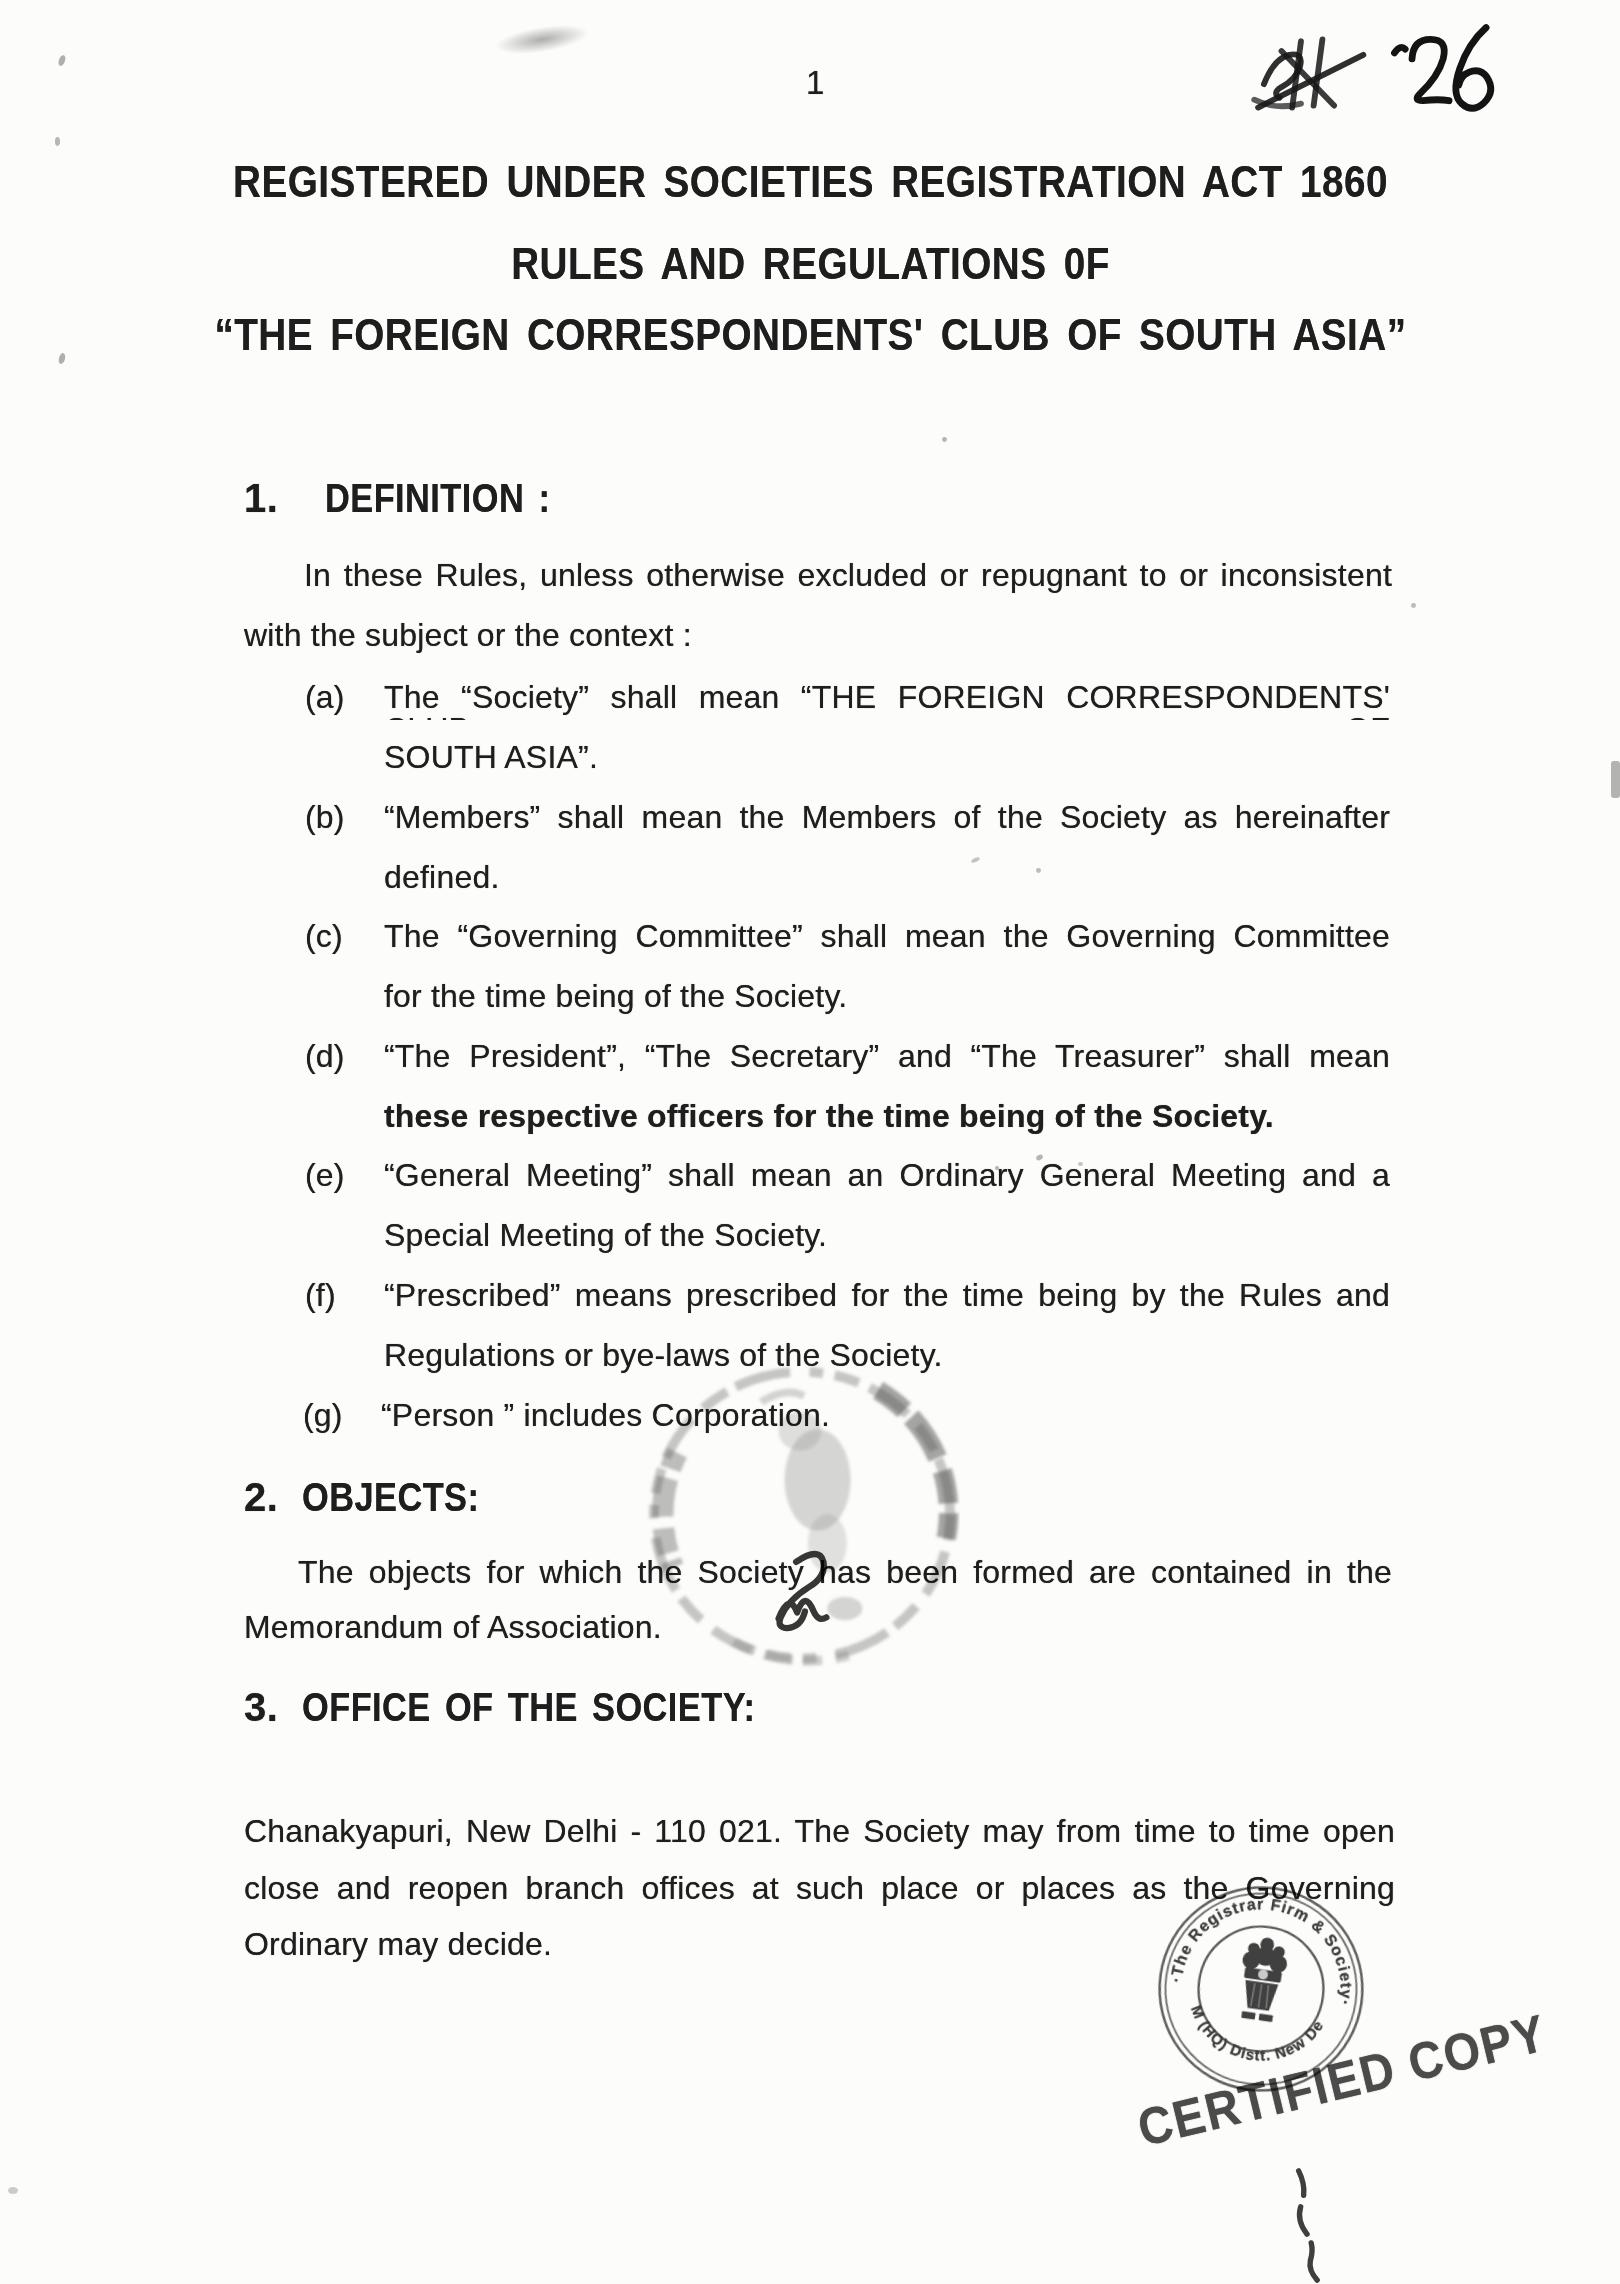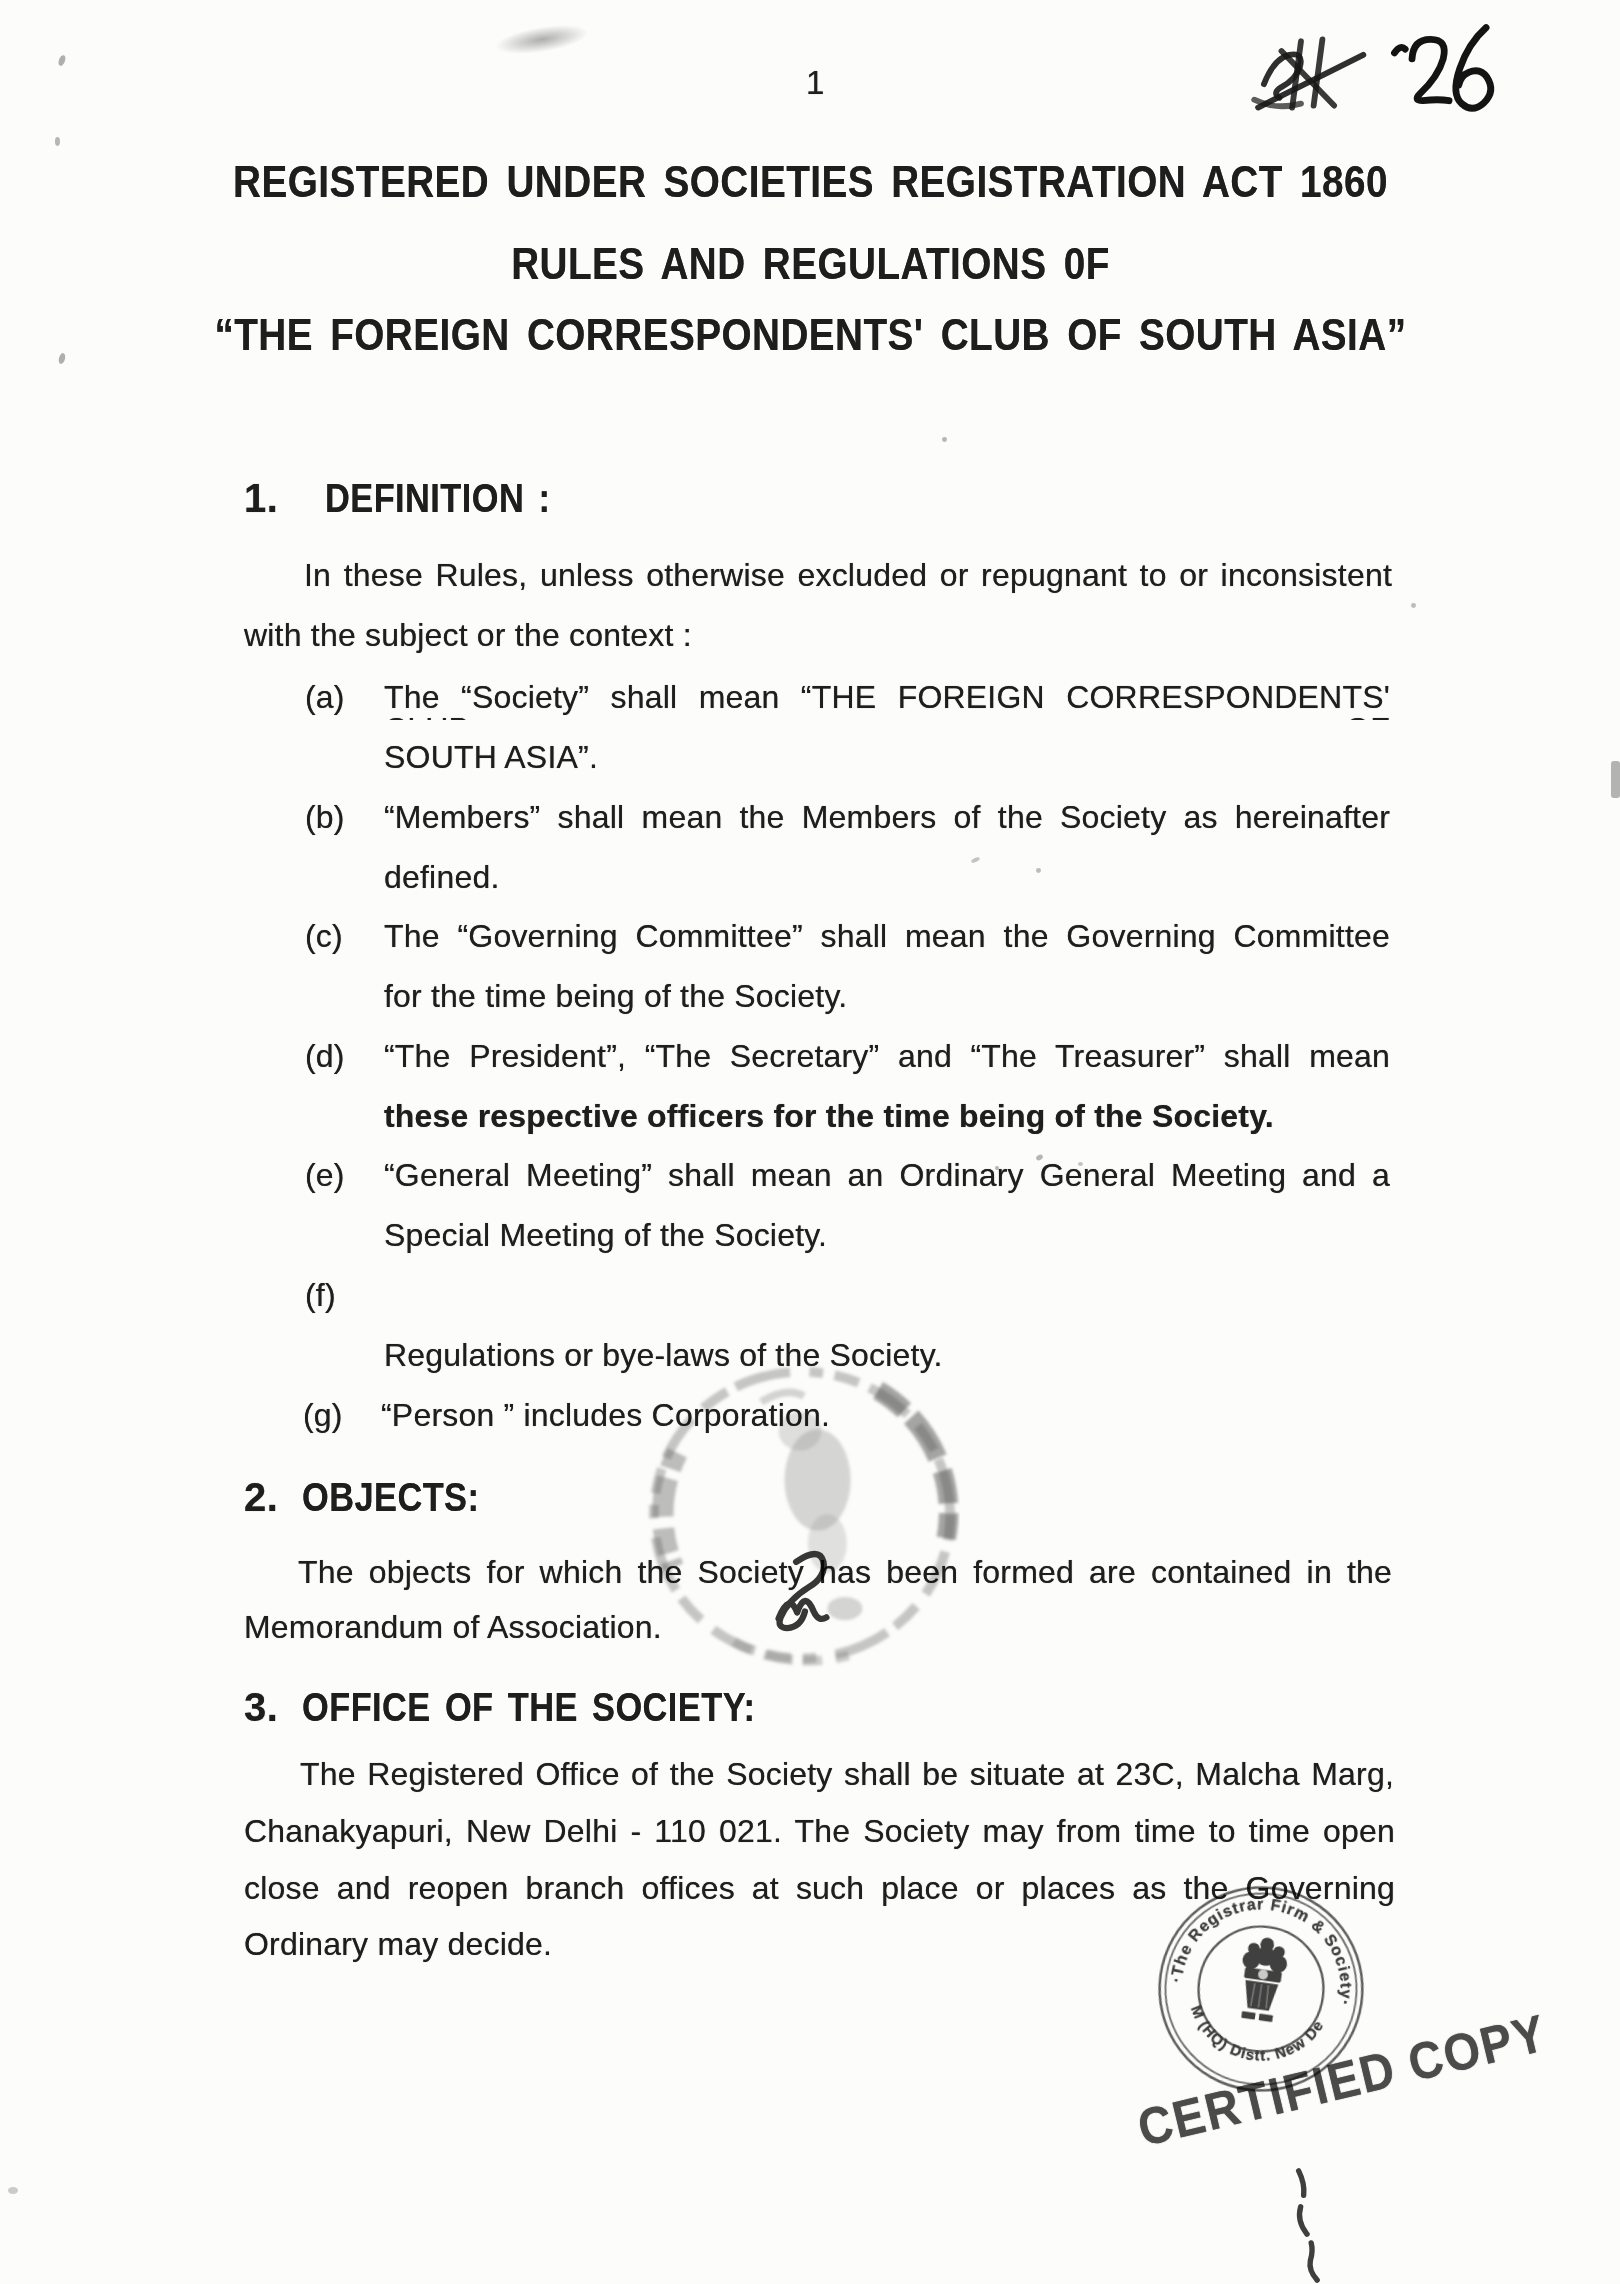--- a/index.html
+++ b/index.html
@@ -108,37 +108,37 @@
 
   <div class="abs body-line" style="left:305px;top:1040px;">(d)</div>
   <div class="abs body-line jl" style="left:384px;top:1040px;width:1006px;">“The President”, “The Secretary” and “The Treasurer” shall mean</div>
   <div class="abs body-line" style="left:384px;top:1100px;font-weight:bold;">these respective officers for the time being of the Society.</div>
 
   <div class="abs body-line" style="left:305px;top:1159px;">(e)</div>
   <div class="abs body-line jl" style="left:384px;top:1159px;width:1006px;">“General Meeting” shall mean an Ordinary General Meeting and a</div>
   <div class="abs body-line" style="left:384px;top:1219px;">Special Meeting of the Society.</div>
 
   <div class="abs body-line" style="left:305px;top:1279px;">(f)</div>
+  <div class="abs body-line jl" style="left:384px;top:1279px;width:1006px;">“Prescribed” means prescribed for the time being by the Rules and</div>
   <div class="abs body-line" style="left:384px;top:1339px;">Regulations or bye-laws of the Society.</div>
 
   <div class="abs body-line" style="left:303px;top:1399px;">(g)</div>
   <div class="abs body-line" style="left:381px;top:1399px;">“Person ” includes Corporation.</div>
 
   <div class="abs heading" style="left:244px;top:1480px;">
     <span>2.</span>
     <span class="htext" style="margin-left:11.7px;">OBJECTS:</span>
   </div>
   <div class="abs body-line jl" style="left:298px;top:1556px;width:1094px;">The objects for which the Society has been formed are contained in the</div>
   <div class="abs body-line" style="left:244px;top:1611px;">Memorandum of Association.</div>
 
   <div class="abs heading" style="left:244px;top:1690px;">
     <span>3.</span>
     <span class="htext" style="margin-left:11.7px;">OFFICE OF THE SOCIETY:</span>
   </div>
-  <div class="abs body-line jl" style="left:300px;top:1758px;width:1094px;">The Registered Office of the Society shall be situate at 23C, Malcha Marg,</div>
   <div class="abs body-line jl" style="left:244px;top:1815px;width:1151px;">Chanakyapuri, New Delhi - 110 021. The Society may from time to time open</div>
   <div class="abs body-line jl" style="left:244px;top:1872px;width:1151px;">close and reopen branch offices at such place or places as the Governing</div>
   <div class="abs body-line" style="left:244px;top:1928px;">Ordinary may decide.</div>
 
   <svg class="stamp-svg" style="left:644px;top:1363px;z-index:3;" width="316" height="306" viewBox="0 0 324 314">
     <g filter="url(#blur1)">
       <ellipse cx="162" cy="156" rx="152" ry="147" fill="none" stroke="#858585" stroke-width="10" opacity=".45" stroke-dasharray="26 12 48 16 30 10 58 20 14 12"></ellipse>
       <path d="M 240,28 A 152,147 0 0 1 310,180" fill="none" stroke="#4e4e4e" stroke-width="20" opacity=".5" stroke-dasharray="34 10 50 14"></path>
       <path d="M 34,92 A 152,147 0 0 0 30,210" fill="none" stroke="#5f5f5f" stroke-width="22" opacity=".4" stroke-dasharray="18 10 40 12 26 8"></path>
       <path d="M 92,286 A 152,147 0 0 0 210,300" fill="none" stroke="#7a7a7a" stroke-width="10" opacity=".35" stroke-dasharray="20 14 30 10"></path>

